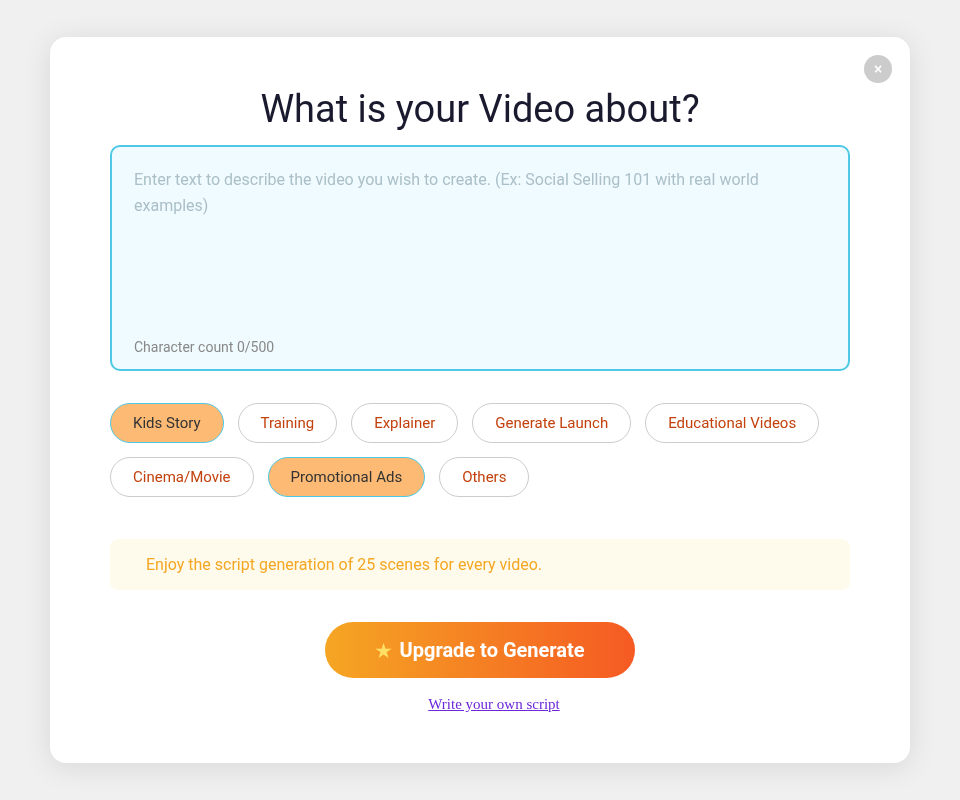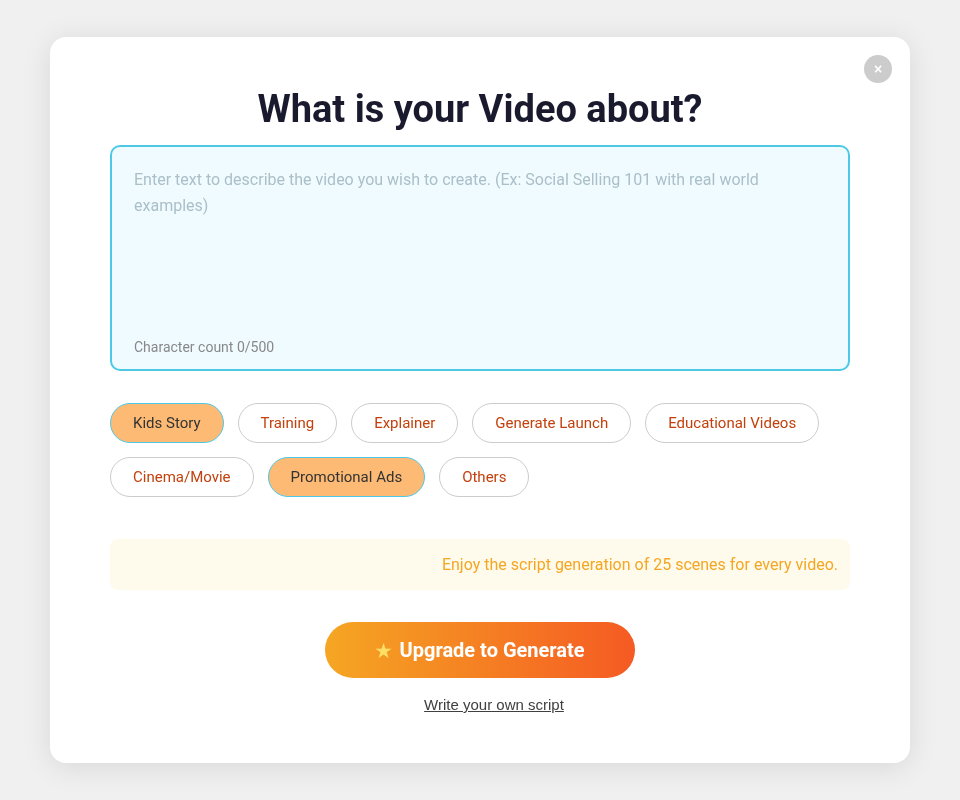--- a/index.html
+++ b/index.html
@@ -44,21 +44,21 @@
       display: flex;
       align-items: center;
       justify-content: center;
       color: #fff;
       font-size: 14px;
       font-weight: bold;
     }
 
     .title {
       font-size: 38px;
-      font-weight: 700;
+      font-weight: 400;
       color: #1a1a2e;
       text-align: center;
       margin-bottom: 14px;
     }
 
     .textarea-wrapper {
       width: 100%;
       border: 2px solid #4dc9e6;
       border-radius: 10px;
       background: #f0fbff;
@@ -116,22 +116,22 @@
     .tag-btn.active {
       border-color: #4dc9e6;
       color: #333;
       background: #fdba74;
     }
 
     .notice-bar {
       width: 100%;
       background: #fffbec;
       border-radius: 8px;
-      padding: 16px 12px;
-      text-align: right;
+      padding: 16px 36px;
+      text-align: left;
       margin-bottom: 32px;
     }
 
     .notice-text {
       color: #f5a623;
       font-size: 16px;
     }
 
     .upgrade-btn {
       background: linear-gradient(to right, #f5a623, #f55a23);
@@ -149,26 +149,26 @@
       font-family: inherit;
     }
 
     .upgrade-btn .star {
       color: #ffe066;
       font-size: 18px;
     }
 
     .own-script-link {
       font-size: 15px;
-      color: #404040;
+      color: #6d28d9;
       text-decoration: underline;
       cursor: pointer;
       background: none;
       border: none;
-      font-family: Liberation Sans, sans-serif;
+      font-family: Liberation Serif, serif;
       margin-left: 28px;
     }
   </style>
 </head>
 <body>
 
 <div class="modal">
   <button class="close-btn">×</button>
 
   <h1 class="title">What is your Video about?</h1>

